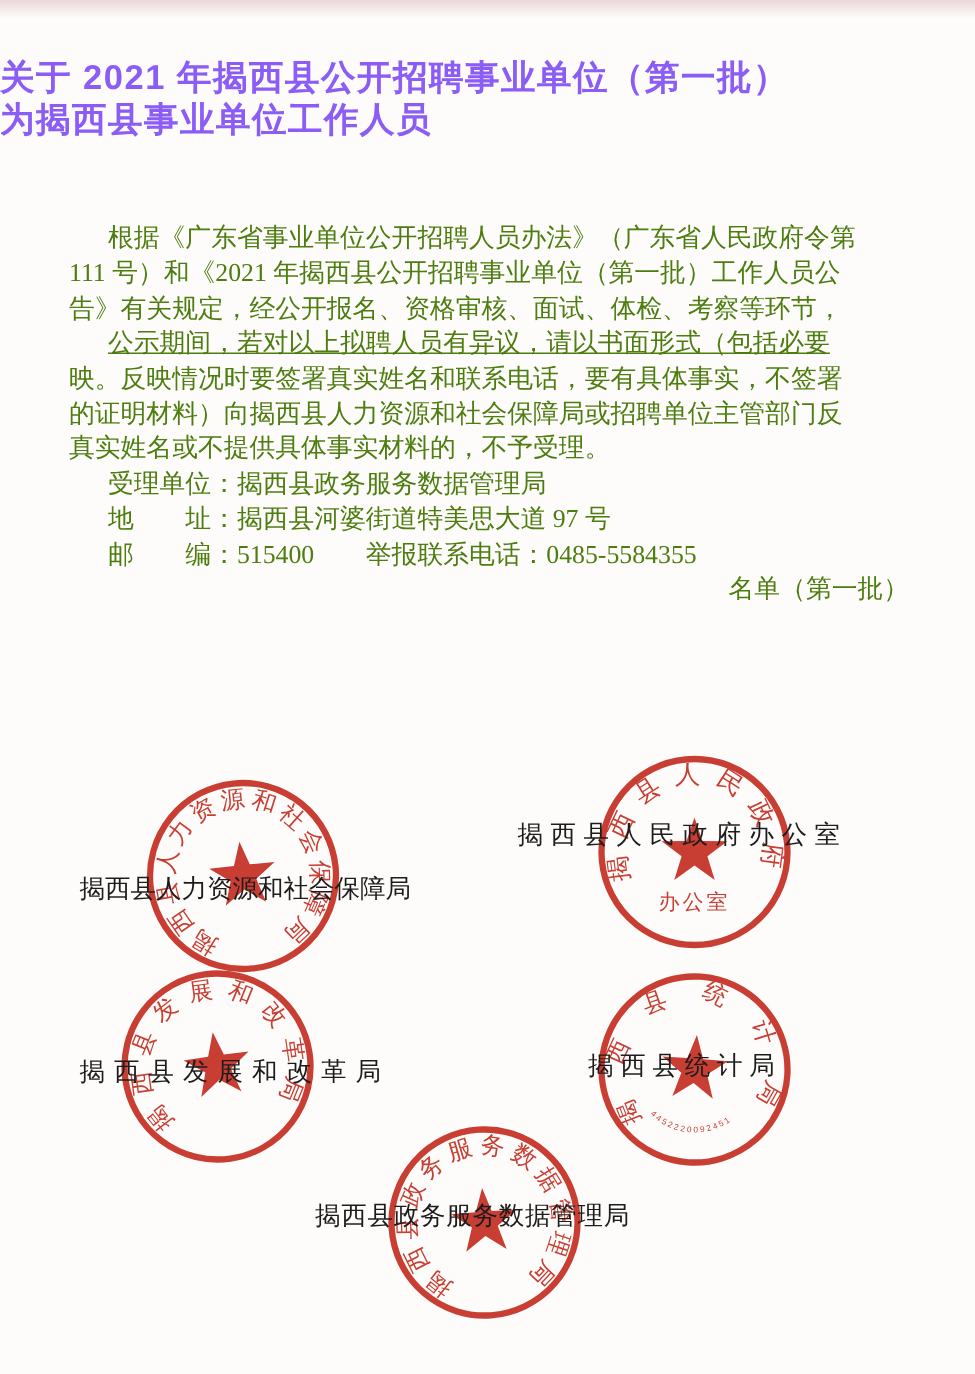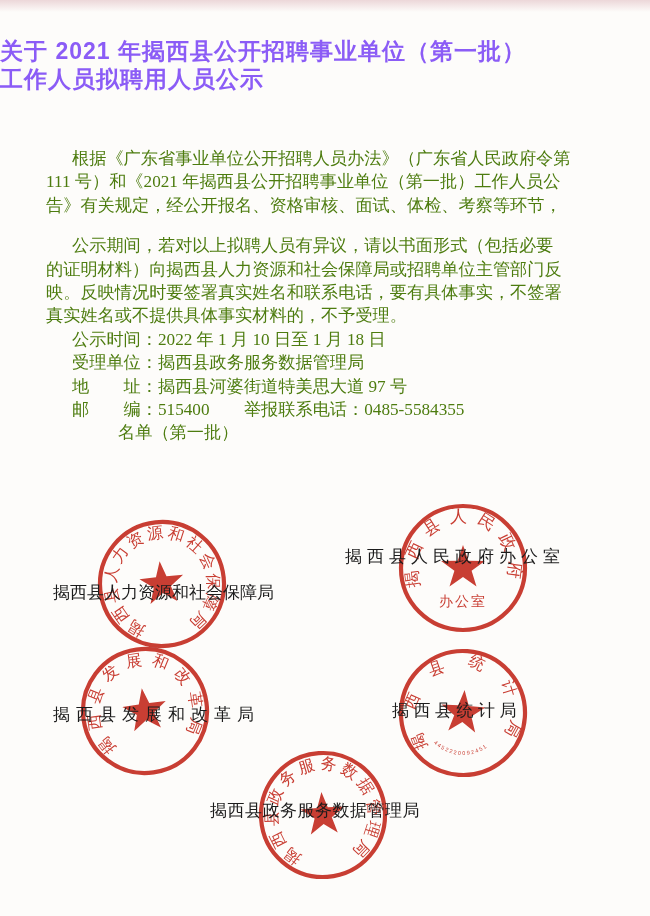--- a/index.html
+++ b/index.html
@@ -24,22 +24,22 @@
     font-weight:700;font-size:23px;line-height:28px;
     letter-spacing:1px;color:#8b5cf6;
   }
   .doc-body{
     position:absolute;left:46px;top:147px;width:560px;
     font-size:17.2px;line-height:23.4px;color:#4d7c0f;
     white-space:nowrap;
   }
   .doc-body .line{height:23.4px;}
   .doc-body .ind1{padding-left:26px;}
-  .doc-body .ind3{padding-left:72px;}
-  .doc-body .pgap{margin-top:17px;}
+  .doc-body .ind3{padding-left:72px;text-align:right;}
+  .doc-body .pgap{margin-top:0;text-decoration:underline;}
   .seal{
     position:absolute;width:140px;height:140px;
     mix-blend-mode:multiply;opacity:.9;
     pointer-events:none;
   }
   .seal-label{
     position:absolute;font-size:17px;color:#1c1c1c;white-space:nowrap;
   }
   .date-line{
     position:absolute;left:258px;top:848px;
@@ -47,32 +47,31 @@
   }
 </style>
 </head>
 <body>
 
 <div class="page">
   <div class="top-smudge"></div>
 
   <div class="doc-title">
     <div>关于 2021 年揭西县公开招聘事业单位（第一批）</div>
-    <div>工作人员拟聘用人员公示</div>
+    <div>为揭西县事业单位工作人员</div>
   </div>
 
   <div class="doc-body" id="doc-body">
       <div class="line ind1">根据《广东省事业单位公开招聘人员办法》（广东省人民政府令第</div>
       <div class="line">111 号）和《2021 年揭西县公开招聘事业单位（第一批）工作人员公</div>
       <div class="line">告》有关规定，经公开报名、资格审核、面试、体检、考察等环节，</div>
       <div class="line ind1 pgap">公示期间，若对以上拟聘人员有异议，请以书面形式（包括必要</div>
+      <div class="line">映。反映情况时要签署真实姓名和联系电话，要有具体事实，不签署</div>
       <div class="line">的证明材料）向揭西县人力资源和社会保障局或招聘单位主管部门反</div>
-      <div class="line">映。反映情况时要签署真实姓名和联系电话，要有具体事实，不签署</div>
       <div class="line">真实姓名或不提供具体事实材料的，不予受理。</div>
-      <div class="line ind1">公示时间：2022 年 1 月 10 日至 1 月 18 日</div>
       <div class="line ind1">受理单位：揭西县政务服务数据管理局</div>
       <div class="line ind1">地　　址：揭西县河婆街道特美思大道 97 号</div>
       <div class="line ind1">邮　　编：515400　　举报联系电话：0485-5584355</div>
       <div class="line ind3">名单（第一批）</div>
     </div>
 
   <div id="seal-layer">
       <svg class="seal" viewBox="0 0 140 140" style="left: 92px; top: 514px; transform: rotate(-6deg);">
         <circle cx="70" cy="70" r="62" fill="none" stroke="#c5291d" stroke-width="4.2"></circle>
         <path id="arc0" d="M43.6,107.7 A46,46 0 1 1 96.4,107.7" fill="none"></path>

